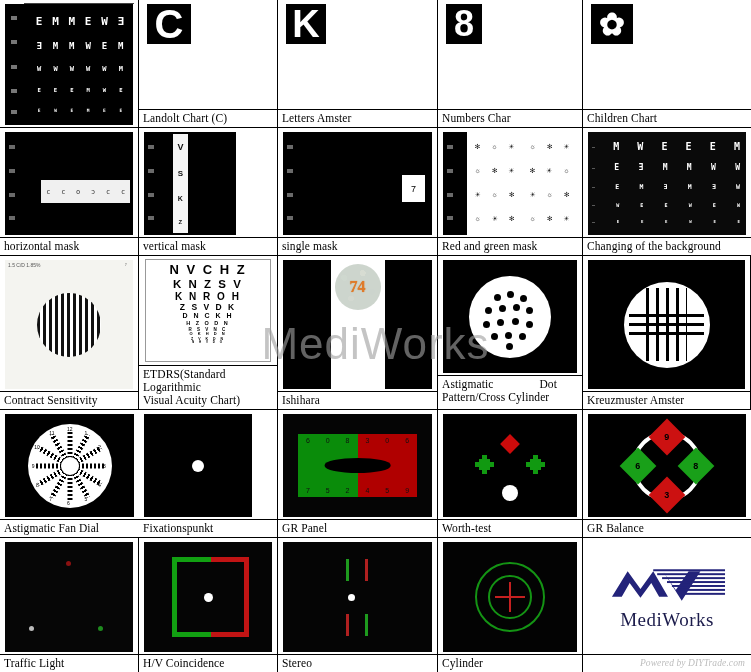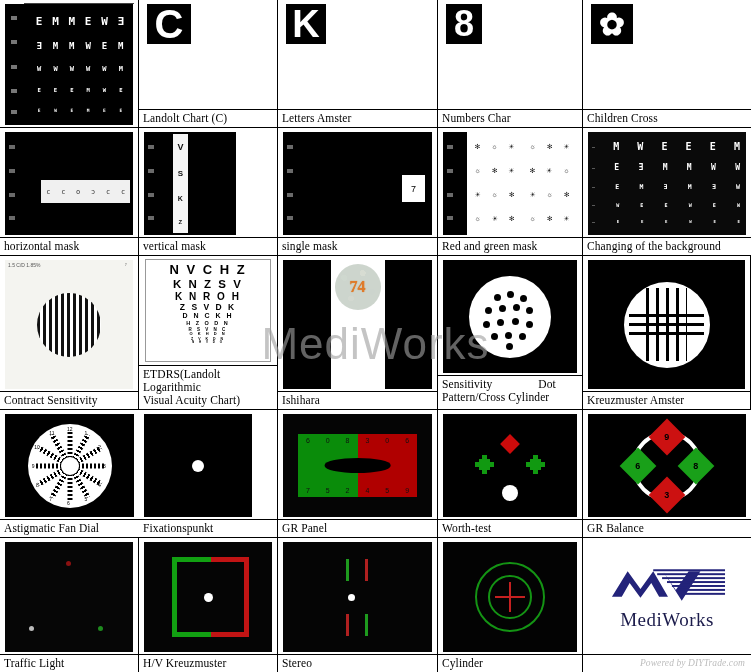--- a/index.html
+++ b/index.html
@@ -349,21 +349,21 @@
       </div>
       <div class="caption">Numbers Char</div>
     </div>
 
     <div class="cell r1cell lastcol">
       <div class="media">
         <div class="glyphtile" style="width:42px;height:40px;font-size:31px;">
             <span>✿</span>
           </div>
       </div>
-      <div class="caption">Children Cross</div>
+      <div class="caption">Children Chart</div>
     </div>
 
     <div class="cell">
       <div class="media">
         <div class="maskbox">
           <div class="tickcol">
             <i style="top:8%"></i>
               <i style="top:34%"></i>
               <i style="top:60%"></i>
               <i style="top:86%"></i>
@@ -557,21 +557,21 @@
           <div class="ln" style="font-size:8.5px">Z S V D K</div>
           <div class="ln" style="font-size:7px">D N C K H</div>
           <div class="ln" style="font-size:5.5px">H Z O D N</div>
           <div class="ln" style="font-size:4.5px">R S V N C</div>
           <div class="ln" style="font-size:4px">O K H D N</div>
           <div class="ln" style="font-size:3.5px">Z V K D N</div>
           <div class="ln" style="font-size:3px">N H V D O</div>
         </div>
       </div>
       <div class="caption two">
-        <span>ETDRS(Landolt</span><span class="cap-sp"></span><span>Logarithmic</span><br>
+        <span>ETDRS(Standard</span><span class="cap-sp"></span><span>Logarithmic</span><br>
         <span>Visual Acuity Chart)</span>
       </div>
     </div>
 
     <div class="cell">
       <div class="media">
         <div class="art" style="display:flex;justify-content:center;">
           <div class="isihpad">
             <div class="isih">
               <div class="num">74</div>
@@ -598,21 +598,21 @@
               <i style="left:52%;top:52%"></i>
               <i style="left:69%;top:55%"></i>
             <i style="left:27%;top:70%"></i>
               <i style="left:44%;top:69%"></i>
               <i style="left:61%;top:70%"></i>
             <i style="left:45%;top:82%"></i>
           </div>
         </div>
       </div>
       <div class="caption two">
-        <span>Sensitivity</span><span class="cap-sp" style="width:46px"></span><span>Dot</span><br>
+        <span>Astigmatic</span><span class="cap-sp" style="width:46px"></span><span>Dot</span><br>
         <span>Pattern/Cross Cylinder</span>
       </div>
     </div>
 
     <div class="cell">
       <div class="media">
         <div class="art" style="display:flex;align-items:center;justify-content:center;">
           <div class="kdisc">
             <div class="vg"></div>
               <div class="hg"></div>
@@ -747,21 +747,21 @@
     </div>
 
     <div class="cell lastrow">
       <div class="media">
         <div class="hv">
           <div class="sqG"></div>
           <div class="sqR"></div>
           <div class="dot"></div>
         </div>
       </div>
-      <div class="caption">H/V Kreuzmuster</div>
+      <div class="caption">H/V Coincidence</div>
     </div>
 
     <div class="cell lastrow">
       <div class="media">
         <div class="stereo">
           <i style="left:42%;top:15%;background:#1e9a1e"></i>
           <i style="left:55%;top:15%;background:#b02020"></i>
           <i style="left:42%;bottom:15%;background:#b02020"></i>
           <i style="left:55%;bottom:15%;background:#1e9a1e"></i>
           <div class="dot"></div>

